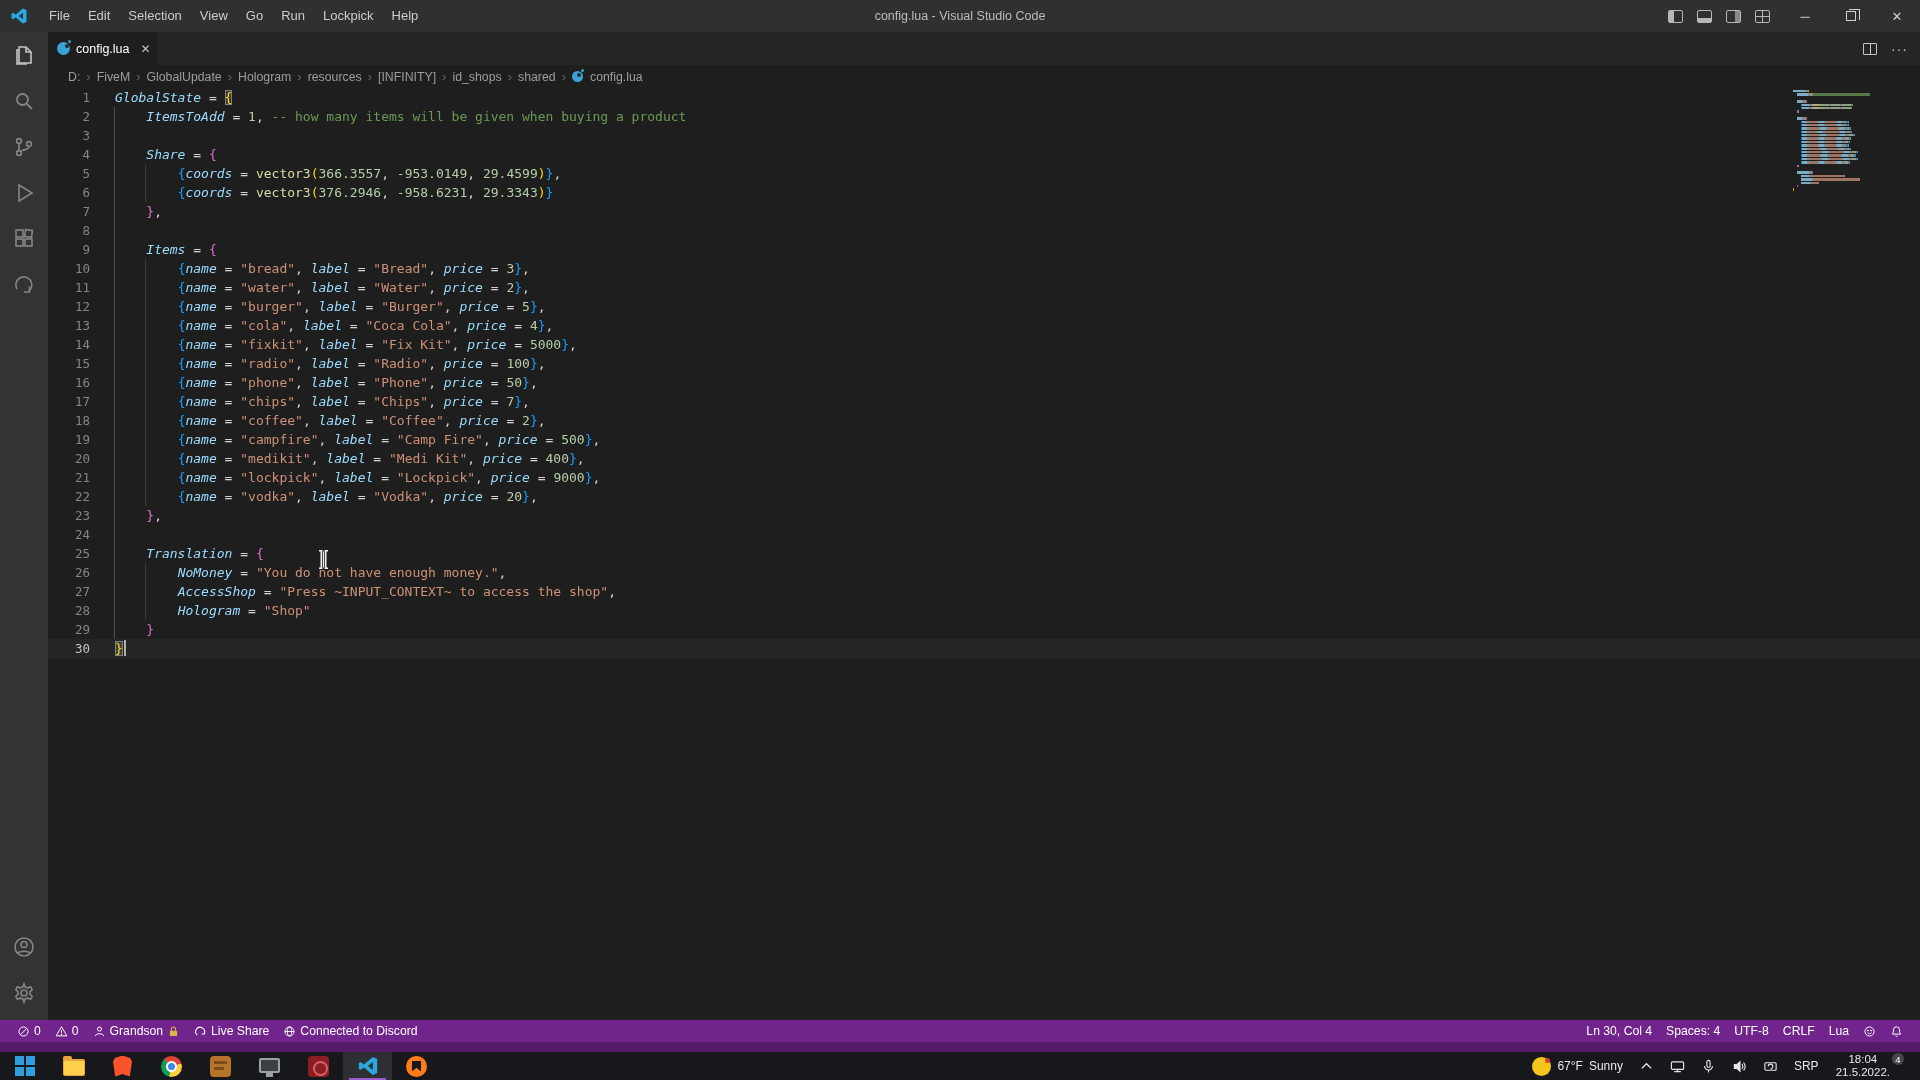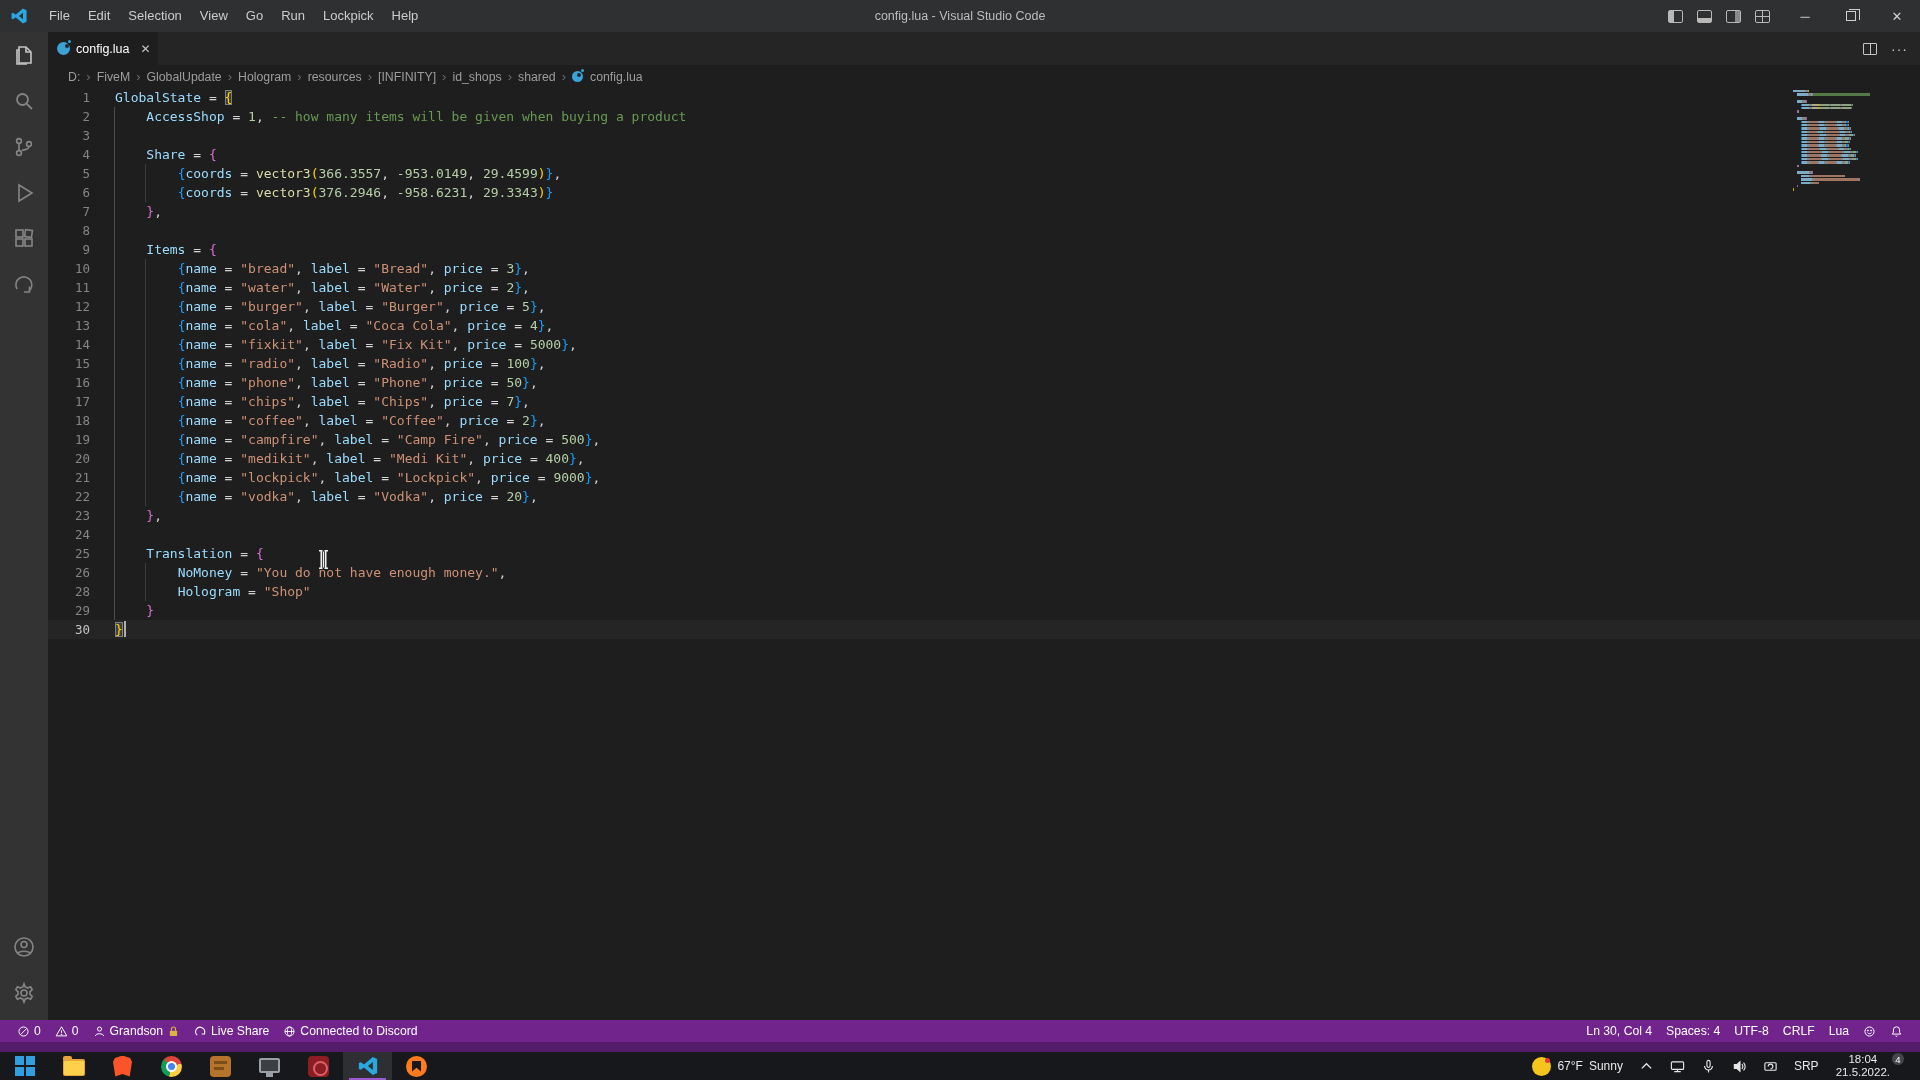--- a/index.html
+++ b/index.html
@@ -49,21 +49,21 @@
   #breadcrumbbar .lua-icon { width:11px; height:11px; margin:0 5px 0 2px; }
 
   
   #editor { position:absolute; left:0; top:56px; right:0; bottom:0; background:#1e1e1e; font-family:"DejaVu Sans Mono", monospace; font-size:13px; }
   .code-row { height:19px; line-height:19px; white-space:pre; display:flex; }
   .ln { width:66px; padding-right:24px; text-align:right; color:#858585; flex:0 0 auto; font-size:12.5px; }
   .code-row.cur .ln { color:#c6c6c6; }
   .codetext { position:relative; padding-left:1px; }
   .guide { position:absolute; top:0; bottom:0; width:1px; background:#3c3c3c; }
   .guide.g0 { background:#4d4d4d; }
-  .k { color:#9cdcfe; } .o { color:#d4d4d4; } .w { color:#d4d4d4; }
+  .k { color:#9cdcfe;font-style:italic; } .o { color:#d4d4d4; } .w { color:#d4d4d4; }
   .n { color:#b5cea8; } .s { color:#ce9178; } .c { color:#6a9955; }
   .f { color:#dcdcaa; }
   .b1 { color:#ffd700; } .b2 { color:#da70d6; } .b3 { color:#179fff; }
   .m1 { color:#ffd700; background:rgba(110,110,110,.38); box-shadow:0 0 0 1px #7f7f7f inset; }
   .code-row.cur { background:rgba(255,255,255,.03); }
   .caret { display:inline-block; width:2px; height:16px; background:#aeafad; vertical-align:-3px; margin-left:1px; }
 
   
   #minimap { position:absolute; right:27px; top:0; width:100px; padding-top:2px; }
   .mm-row { height:2.4px; margin-bottom:1px; display:flex; }
@@ -236,21 +236,21 @@
         <span class="crumb-sep">›</span>
         <span class="crumb">shared</span>
         <span class="crumb-sep">›</span>
         <span class="lua-icon"></span>
         <span class="crumb">config.lua</span>
       </div>
 
     <div id="editor">
       <div id="code">
           <div class="code-row"><span class="ln">1</span><span class="codetext"><span class="k">GlobalState</span><span class="o"> = </span><span class="m1">{</span></span></div>
-          <div class="code-row"><span class="ln">2</span><span class="codetext"><i class="guide g0" style="left: 0ch;"></i><span class="w">    </span><span class="k">AccessShop</span><span class="o"> = </span><span class="n">1</span><span class="o">,</span><span class="c"> -- how many items will be given when buying a product</span></span></div>
+          <div class="code-row"><span class="ln">2</span><span class="codetext"><i class="guide g0" style="left: 0ch;"></i><span class="w">    </span><span class="k">ItemsToAdd</span><span class="o"> = </span><span class="n">1</span><span class="o">,</span><span class="c"> -- how many items will be given when buying a product</span></span></div>
           <div class="code-row"><span class="ln">3</span><span class="codetext"><i class="guide g0" style="left: 0ch;"></i></span></div>
           <div class="code-row"><span class="ln">4</span><span class="codetext"><i class="guide g0" style="left: 0ch;"></i><span class="w">    </span><span class="k">Share</span><span class="o"> = </span><span class="b2">{</span></span></div>
           <div class="code-row"><span class="ln">5</span><span class="codetext"><i class="guide g0" style="left: 0ch;"></i><i class="guide" style="left: 4ch;"></i><span class="w">        </span><span class="b3">{</span><span class="k">coords</span><span class="o"> = </span><span class="f">vector3</span><span class="b1">(</span><span class="n">366.3557</span><span class="o">, </span><span class="n">-953.0149</span><span class="o">, </span><span class="n">29.4599</span><span class="b1">)</span><span class="b3">}</span><span class="o">,</span></span></div>
           <div class="code-row"><span class="ln">6</span><span class="codetext"><i class="guide g0" style="left: 0ch;"></i><i class="guide" style="left: 4ch;"></i><span class="w">        </span><span class="b3">{</span><span class="k">coords</span><span class="o"> = </span><span class="f">vector3</span><span class="b1">(</span><span class="n">376.2946</span><span class="o">, </span><span class="n">-958.6231</span><span class="o">, </span><span class="n">29.3343</span><span class="b1">)</span><span class="b3">}</span></span></div>
           <div class="code-row"><span class="ln">7</span><span class="codetext"><i class="guide g0" style="left: 0ch;"></i><span class="w">    </span><span class="b2">}</span><span class="o">,</span></span></div>
           <div class="code-row"><span class="ln">8</span><span class="codetext"><i class="guide g0" style="left: 0ch;"></i></span></div>
           <div class="code-row"><span class="ln">9</span><span class="codetext"><i class="guide g0" style="left: 0ch;"></i><span class="w">    </span><span class="k">Items</span><span class="o"> = </span><span class="b2">{</span></span></div>
           <div class="code-row"><span class="ln">10</span><span class="codetext"><i class="guide g0" style="left: 0ch;"></i><i class="guide" style="left: 4ch;"></i><span class="w">        </span><span class="b3">{</span><span class="k">name</span><span class="o"> = </span><span class="s">"bread"</span><span class="o">, </span><span class="k">label</span><span class="o"> = </span><span class="s">"Bread"</span><span class="o">, </span><span class="k">price</span><span class="o"> = </span><span class="n">3</span><span class="b3">}</span><span class="o">,</span></span></div>
           <div class="code-row"><span class="ln">11</span><span class="codetext"><i class="guide g0" style="left: 0ch;"></i><i class="guide" style="left: 4ch;"></i><span class="w">        </span><span class="b3">{</span><span class="k">name</span><span class="o"> = </span><span class="s">"water"</span><span class="o">, </span><span class="k">label</span><span class="o"> = </span><span class="s">"Water"</span><span class="o">, </span><span class="k">price</span><span class="o"> = </span><span class="n">2</span><span class="b3">}</span><span class="o">,</span></span></div>
           <div class="code-row"><span class="ln">12</span><span class="codetext"><i class="guide g0" style="left: 0ch;"></i><i class="guide" style="left: 4ch;"></i><span class="w">        </span><span class="b3">{</span><span class="k">name</span><span class="o"> = </span><span class="s">"burger"</span><span class="o">, </span><span class="k">label</span><span class="o"> = </span><span class="s">"Burger"</span><span class="o">, </span><span class="k">price</span><span class="o"> = </span><span class="n">5</span><span class="b3">}</span><span class="o">,</span></span></div>
@@ -261,20 +261,21 @@
           <div class="code-row"><span class="ln">17</span><span class="codetext"><i class="guide g0" style="left: 0ch;"></i><i class="guide" style="left: 4ch;"></i><span class="w">        </span><span class="b3">{</span><span class="k">name</span><span class="o"> = </span><span class="s">"chips"</span><span class="o">, </span><span class="k">label</span><span class="o"> = </span><span class="s">"Chips"</span><span class="o">, </span><span class="k">price</span><span class="o"> = </span><span class="n">7</span><span class="b3">}</span><span class="o">,</span></span></div>
           <div class="code-row"><span class="ln">18</span><span class="codetext"><i class="guide g0" style="left: 0ch;"></i><i class="guide" style="left: 4ch;"></i><span class="w">        </span><span class="b3">{</span><span class="k">name</span><span class="o"> = </span><span class="s">"coffee"</span><span class="o">, </span><span class="k">label</span><span class="o"> = </span><span class="s">"Coffee"</span><span class="o">, </span><span class="k">price</span><span class="o"> = </span><span class="n">2</span><span class="b3">}</span><span class="o">,</span></span></div>
           <div class="code-row"><span class="ln">19</span><span class="codetext"><i class="guide g0" style="left: 0ch;"></i><i class="guide" style="left: 4ch;"></i><span class="w">        </span><span class="b3">{</span><span class="k">name</span><span class="o"> = </span><span class="s">"campfire"</span><span class="o">, </span><span class="k">label</span><span class="o"> = </span><span class="s">"Camp Fire"</span><span class="o">, </span><span class="k">price</span><span class="o"> = </span><span class="n">500</span><span class="b3">}</span><span class="o">,</span></span></div>
           <div class="code-row"><span class="ln">20</span><span class="codetext"><i class="guide g0" style="left: 0ch;"></i><i class="guide" style="left: 4ch;"></i><span class="w">        </span><span class="b3">{</span><span class="k">name</span><span class="o"> = </span><span class="s">"medikit"</span><span class="o">, </span><span class="k">label</span><span class="o"> = </span><span class="s">"Medi Kit"</span><span class="o">, </span><span class="k">price</span><span class="o"> = </span><span class="n">400</span><span class="b3">}</span><span class="o">,</span></span></div>
           <div class="code-row"><span class="ln">21</span><span class="codetext"><i class="guide g0" style="left: 0ch;"></i><i class="guide" style="left: 4ch;"></i><span class="w">        </span><span class="b3">{</span><span class="k">name</span><span class="o"> = </span><span class="s">"lockpick"</span><span class="o">, </span><span class="k">label</span><span class="o"> = </span><span class="s">"Lockpick"</span><span class="o">, </span><span class="k">price</span><span class="o"> = </span><span class="n">9000</span><span class="b3">}</span><span class="o">,</span></span></div>
           <div class="code-row"><span class="ln">22</span><span class="codetext"><i class="guide g0" style="left: 0ch;"></i><i class="guide" style="left: 4ch;"></i><span class="w">        </span><span class="b3">{</span><span class="k">name</span><span class="o"> = </span><span class="s">"vodka"</span><span class="o">, </span><span class="k">label</span><span class="o"> = </span><span class="s">"Vodka"</span><span class="o">, </span><span class="k">price</span><span class="o"> = </span><span class="n">20</span><span class="b3">}</span><span class="o">,</span></span></div>
           <div class="code-row"><span class="ln">23</span><span class="codetext"><i class="guide g0" style="left: 0ch;"></i><span class="w">    </span><span class="b2">}</span><span class="o">,</span></span></div>
           <div class="code-row"><span class="ln">24</span><span class="codetext"><i class="guide g0" style="left: 0ch;"></i></span></div>
           <div class="code-row"><span class="ln">25</span><span class="codetext"><i class="guide g0" style="left: 0ch;"></i><span class="w">    </span><span class="k">Translation</span><span class="o"> = </span><span class="b2">{</span></span></div>
           <div class="code-row"><span class="ln">26</span><span class="codetext"><i class="guide g0" style="left: 0ch;"></i><i class="guide" style="left: 4ch;"></i><span class="w">        </span><span class="k">NoMoney</span><span class="o"> = </span><span class="s">"You do not have enough money."</span><span class="o">,</span></span></div>
+          <div class="code-row"><span class="ln">27</span><span class="codetext"><i class="guide g0" style="left: 0ch;"></i><i class="guide" style="left: 4ch;"></i><span class="w">        </span><span class="k">AccessShop</span><span class="o"> = </span><span class="s">"Press ~INPUT_CONTEXT~ to access the shop"</span><span class="o">,</span></span></div>
           <div class="code-row"><span class="ln">28</span><span class="codetext"><i class="guide g0" style="left: 0ch;"></i><i class="guide" style="left: 4ch;"></i><span class="w">        </span><span class="k">Hologram</span><span class="o"> = </span><span class="s">"Shop"</span></span></div>
           <div class="code-row"><span class="ln">29</span><span class="codetext"><i class="guide g0" style="left: 0ch;"></i><span class="w">    </span><span class="b2">}</span></span></div>
           <div class="code-row cur"><span class="ln">30</span><span class="codetext"><span class="m1">}</span><span class="caret"></span></span></div>
         </div>
       <div id="minimap">
           <div class="mm-row">
             <span class="mm-seg" style="width: 11.55px; background: rgb(156, 220, 254);"></span>
             <span class="mm-seg" style="width: 3.15px; background: rgb(170, 170, 170);"></span>
             <span class="mm-seg" style="width: 1.05px; background: rgb(255, 215, 0);"></span>
           </div>

